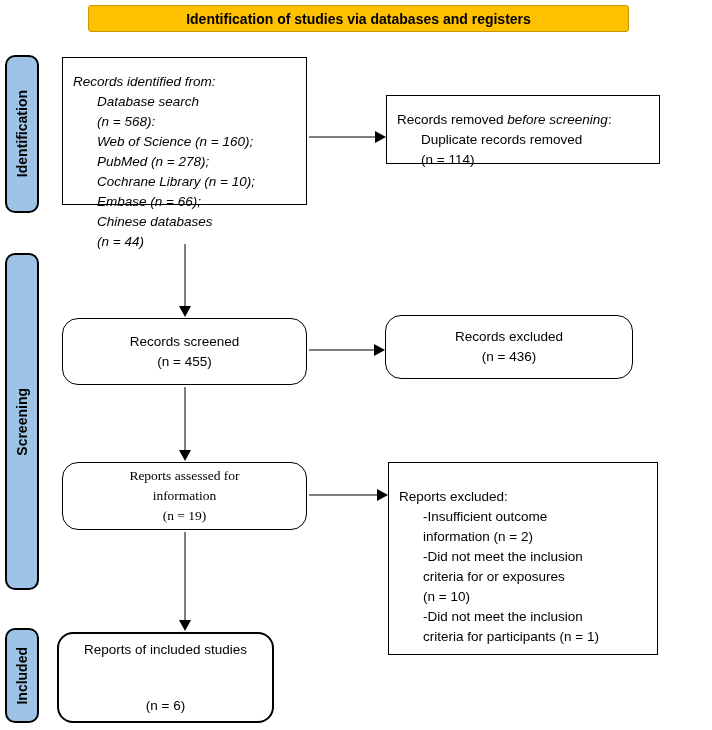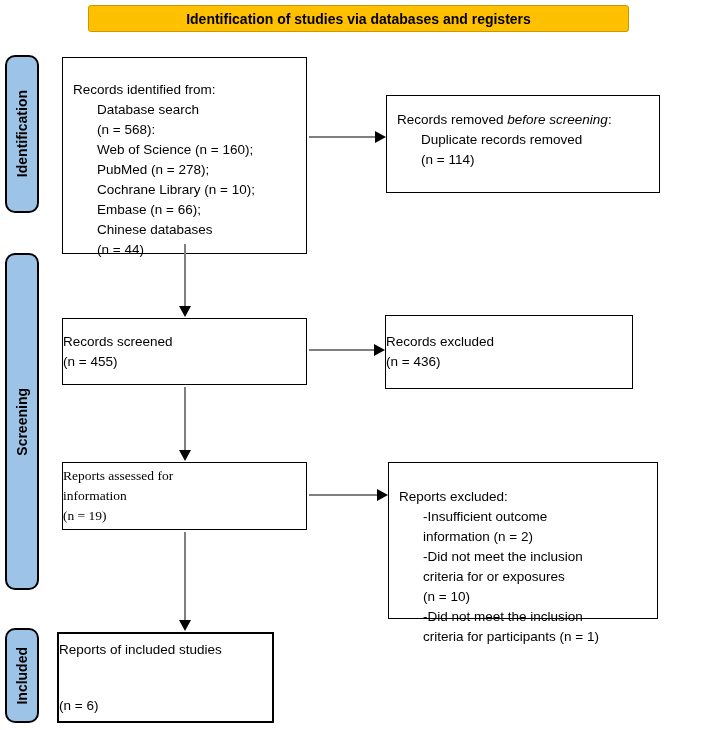--- a/index.html
+++ b/index.html
@@ -49,32 +49,33 @@
   
   .box {
     position: absolute;
     background: #fff;
     border: 1.5px solid #000;
     font-size: 13.5px;
     line-height: 20px;
   }
   .box.center {
     display: flex; flex-direction: column;
-    align-items: flex-start; justify-content: center;
+    align-items: center; justify-content: center;
     text-align: center;
+    border-radius: 16px;
   }
   .box .line { white-space: nowrap; }
   .box .line.indent { padding-left: 24px; }
 
-  .box.records-identified { left: 62px;  top: 57px;  width: 245px; height: 197px; padding: 22px 6px 0 10px; }
-  .box.records-removed    { left: 386px; top: 95px;  width: 274px; height: 98px;  padding: 14px 4px 0 10px; }
+  .box.records-identified { left: 62px;  top: 57px;  width: 245px; height: 148px; padding: 14px 6px 0 10px; font-style: italic; }
+  .box.records-removed    { left: 386px; top: 95px;  width: 274px; height: 69px;  padding: 14px 4px 0 10px; }
   .box.records-screened   { left: 62px;  top: 318px; width: 245px; height: 67px; }
-  .box.records-excluded   { left: 385px; top: 315px; width: 248px; height: 74px; }
+  .box.records-excluded   { left: 385px; top: 315px; width: 248px; height: 64px; }
   .box.reports-assessed   { left: 62px;  top: 462px; width: 245px; height: 68px; font-family: Liberation Serif, serif; }
-  .box.reports-excluded   { left: 388px; top: 462px; width: 270px; height: 157px; padding: 24px 4px 0 10px; }
+  .box.reports-excluded   { left: 388px; top: 462px; width: 270px; height: 193px; padding: 24px 4px 0 10px; }
   .box.reports-included   { left: 57px;  top: 632px; width: 217px; height: 91px; border-width: 2.5px; gap: 36px; }
 
   
   .arrow-line {
     position: absolute;
     background: #7F7F7F;
   }
   .arrow-line.h { height: 2px; }
   .arrow-line.v { width: 2px; }
   .arrow-head { position: absolute; width: 0; height: 0; }

